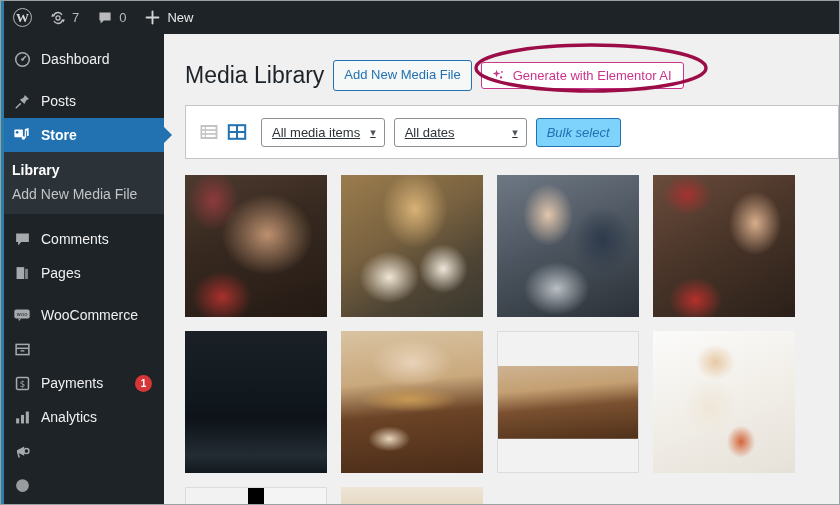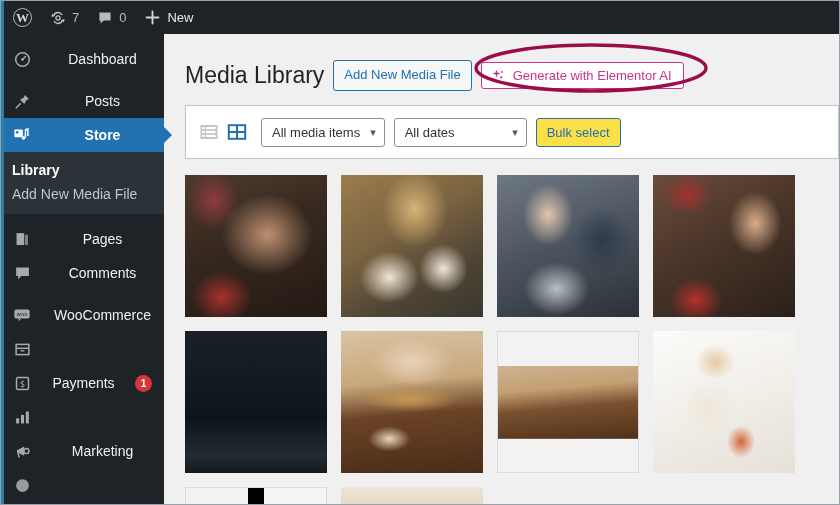--- a/index.html
+++ b/index.html
@@ -64,21 +64,20 @@
     padding-top: 8px;
   }
   .menu-item {
     position: relative;
     display: flex; align-items: center;
     height: 34px;
     padding-left: 11px;
     gap: 9px;
     color: #f0f0f1;
     font-size: 14px;
-    text-align: center;
   }
   .menu-item.active {
     background: #2271b1;
     color: #fff;
     font-weight: 600;
   }
   .menu-item.active::after {
     content: "";
     position: absolute;
     right: -8px; top: 50%;
@@ -180,31 +179,32 @@
   .select-box {
     border: 1px solid #8c8f94;
     border-radius: 3px;
     background: #fff;
     font-size: 13px;
     color: #2c3338;
     height: 29px;
     padding: 0 8px 0 10px;
     display: inline-flex; align-items: center;
     gap: 10px;
+    text-decoration: underline;
   }
   .select-box .caret { color: #50575e; font-size: 11px; }
   .btn-bulk {
     border: 1px solid #2271b1;
     color: #2271b1;
-    background: #fde047;
+    background: #7dd3fc;
     font-size: 13px;
     border-radius: 3px;
     height: 29px;
     padding: 8px 10px;
-    display: inline-flex; align-items: center;
+    display: inline-flex; align-items: center; font-style: italic;
   }
 
   
   .grid {
     position: absolute;
     left: 21px; top: 141px;
     width: 690px;
     display: flex;
     flex-wrap: wrap;
     gap: 14px 14px;
@@ -318,34 +318,34 @@
     <div class="submenu">
       <div class="submenu-item current">Library</div>
       <div class="submenu-item">Add New Media File</div>
     </div>
 
     <div class="menu-sep"></div>
 
     <div class="menu-item">
       <span class="menu-icon">
         <svg width="17" height="17" viewBox="0 0 20 20">
+            <path d="M2.5 3 H17.5 V13 H8.5 L4.8 17 V13 H2.5 Z" fill="#a7aaad"></path>
+          </svg>
+      </span>
+      <span class="menu-label">Comments</span>
+    </div>
+
+    <div class="menu-item">
+      <span class="menu-icon">
+        <svg width="17" height="17" viewBox="0 0 20 20">
             <rect x="3" y="2.5" width="9" height="14" fill="#a7aaad"></rect>
             <rect x="13" y="4.5" width="3.4" height="12" fill="#7e8387"></rect>
           </svg>
       </span>
       <span class="menu-label">Pages</span>
-    </div>
-
-    <div class="menu-item">
-      <span class="menu-icon">
-        <svg width="17" height="17" viewBox="0 0 20 20">
-            <path d="M2.5 3 H17.5 V13 H8.5 L4.8 17 V13 H2.5 Z" fill="#a7aaad"></path>
-          </svg>
-      </span>
-      <span class="menu-label">Comments</span>
     </div>
 
     <div class="menu-sep"></div>
 
     <div class="menu-item">
       <span class="menu-icon">
         <svg width="18" height="18" viewBox="0 0 20 20">
             <rect x="1.5" y="4" width="17" height="10" rx="2" fill="#a7aaad"></rect>
             <path d="M6 13.8 L6.6 17 L9 13.8 Z" fill="#a7aaad"></path>
             <text x="10" y="11" font-size="6" text-anchor="middle" fill="#1d2327" font-family="DejaVu Sans">woo</text>
@@ -376,31 +376,31 @@
     </div>
 
     <div class="menu-item">
       <span class="menu-icon">
         <svg width="17" height="17" viewBox="0 0 20 20">
             <rect x="2.5" y="11" width="3.6" height="6" fill="#a7aaad"></rect>
             <rect x="8.2" y="7" width="3.6" height="10" fill="#a7aaad"></rect>
             <rect x="13.9" y="3" width="3.6" height="14" fill="#a7aaad"></rect>
           </svg>
       </span>
+      <span class="menu-label">Analytics</span>
     </div>
 
     <div class="menu-item">
       <span class="menu-icon">
         <svg width="17" height="17" viewBox="0 0 20 20">
             <path d="M3.5 8.5 L12 4 V15 L3.5 10.8 Z" fill="#a7aaad"></path>
             <circle cx="14.6" cy="9.5" r="3" fill="none" stroke="#a7aaad" stroke-width="1.7"></circle>
             <path d="M4.5 11.2 L6 16.5" stroke="#a7aaad" stroke-width="1.7" stroke-linecap="round"></path>
           </svg>
       </span>
-      <span class="menu-label">Marketing</span>
     </div>
 
     <div class="menu-item" style="opacity:.9">
       <span class="menu-icon">
         <svg width="17" height="17" viewBox="0 0 20 20">
             <circle cx="10" cy="10" r="7.5" fill="#a7aaad"></circle>
           </svg>
       </span>
       <span class="menu-label"></span>
     </div>

